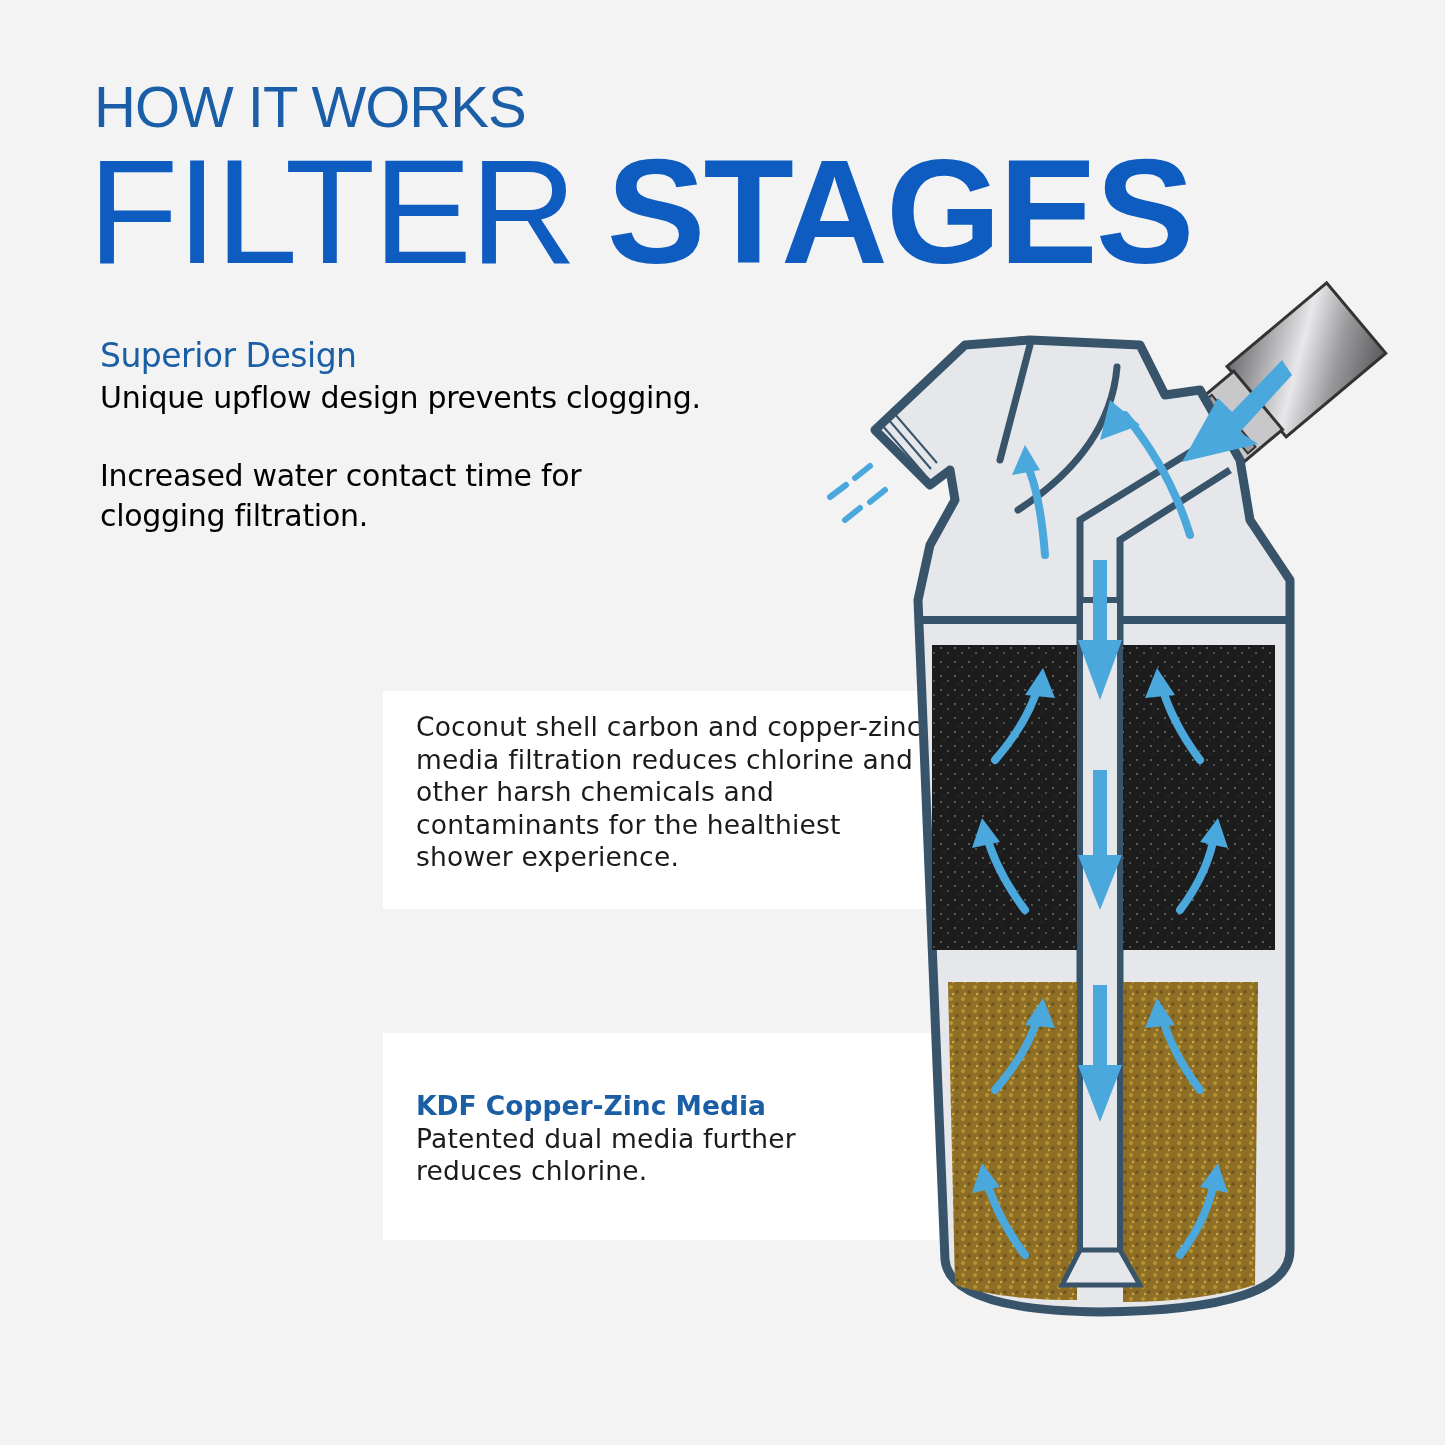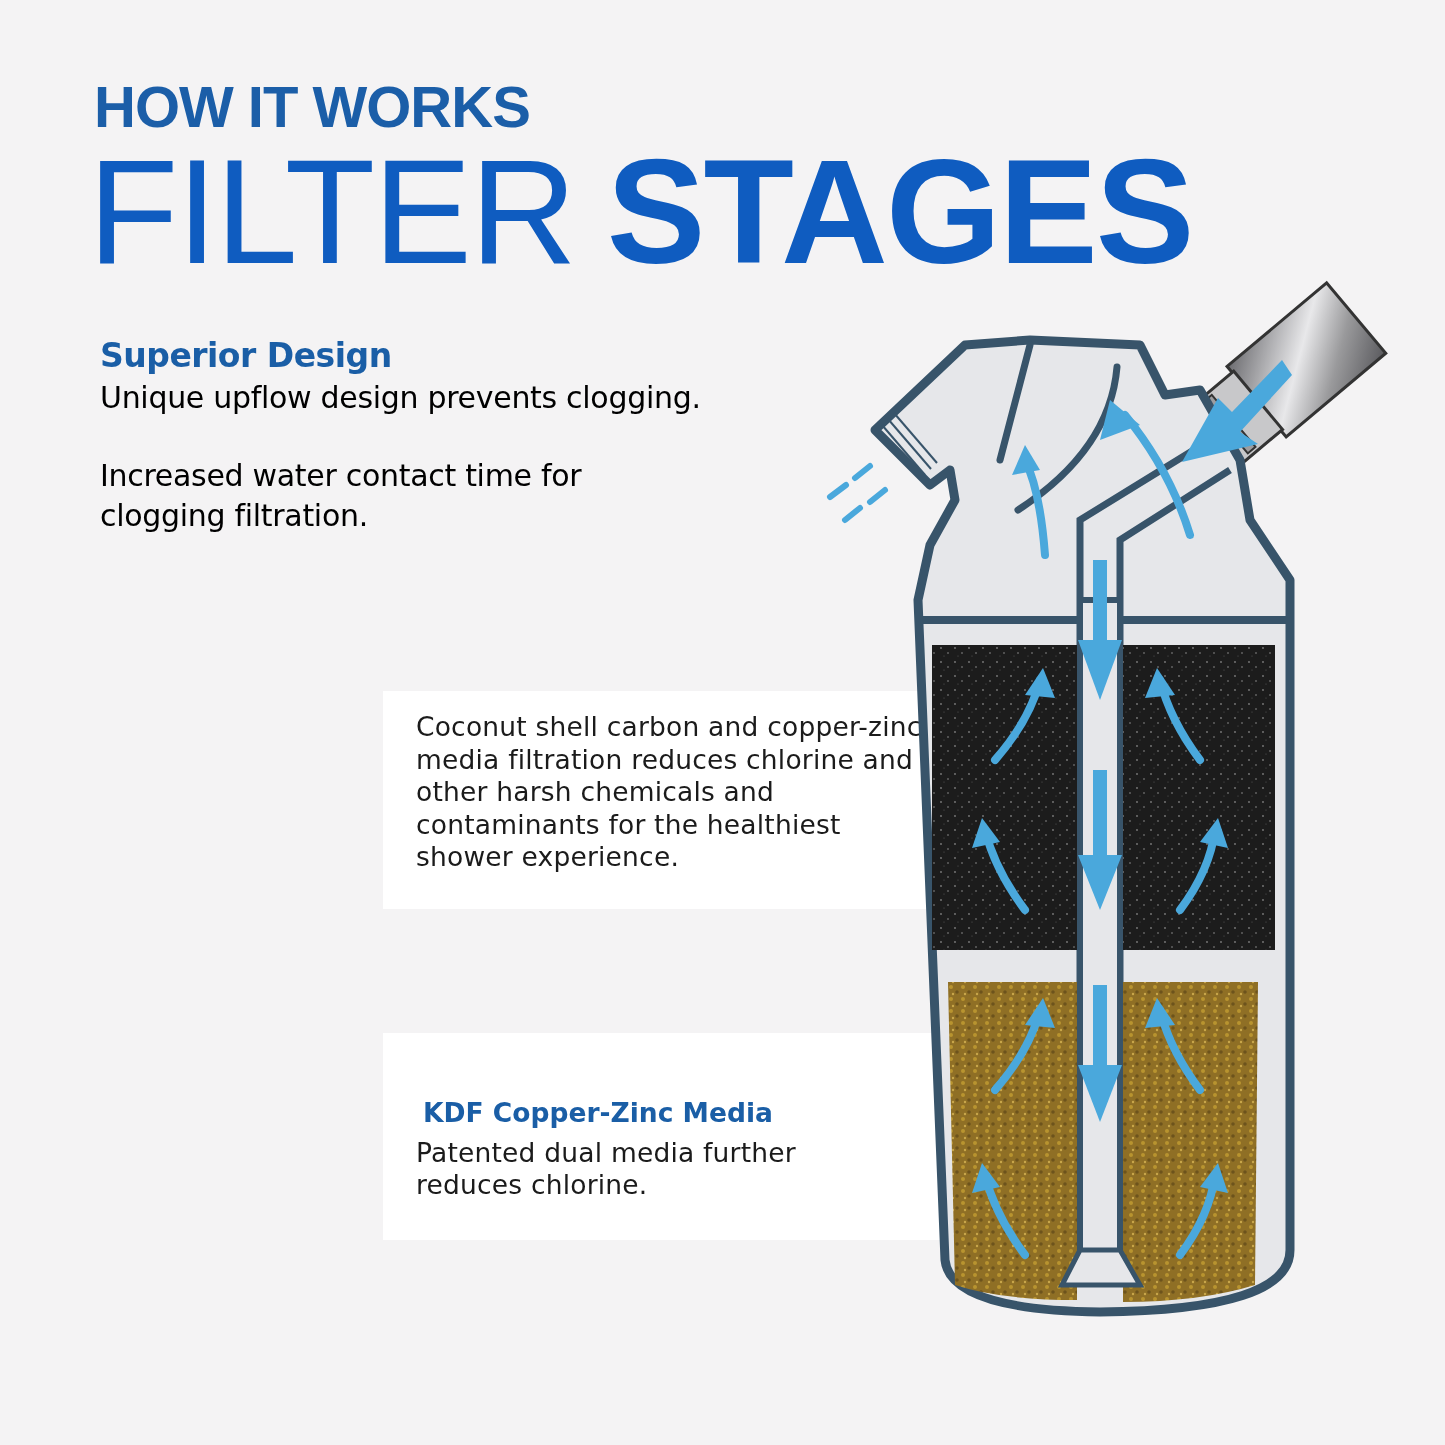--- a/index.html
+++ b/index.html
@@ -5,56 +5,56 @@
   html, body { margin: 0; padding: 0; }
   body {
     width: 1445px; height: 1445px; overflow: hidden;
     background: #f4f3f4;
     font-family: "DejaVu Sans", "Liberation Sans", sans-serif;
     position: relative;
   }
   .kicker {
     position: absolute; left: 94px; top: 78px;
     font-family: "Liberation Sans", sans-serif;
-    font-size: 58px; font-weight: 700; color: #1b5ea8;
+    font-size: 58px; font-weight: 400; color: #1b5ea8;
     letter-spacing: -1px; line-height: 1;
     -webkit-text-stroke: 0px;
   }
   .title {
     position: absolute; left: 88px; top: 138px;
     font-family: "Liberation Sans", sans-serif;
     font-size: 148px; line-height: 1; color: #0f5cc0;
     letter-spacing: -2px; white-space: nowrap;
   }
   .title .light { font-weight: 400; }
   .title .bold { font-weight: 700; margin-left: 32px; }
   .design {
     position: absolute; left: 100px; top: 334px; width: 700px;
   }
   .design h2 {
-    margin: 0; font-size: 33px; font-weight: 700; color: #1a5ea6;
+    margin: 0; font-size: 33px; font-weight: 400; color: #1a5ea6;
     line-height: 44px; letter-spacing: -0.5px;
   }
   .design p {
     margin: 0 0 38px 0; font-size: 30px; color: #000000;
     line-height: 40px; letter-spacing: -0.3px;
   }
   .card {
     position: absolute; left: 383px; background: #ffffff;
   }
   .card1 { top: 691px; width: 560px; height: 218px; }
   .card2 { top: 1033px; width: 580px; height: 207px; }
   .card p {
     margin: 0; font-size: 26.5px; line-height: 32.5px; color: #1b1b1b;
     letter-spacing: 0.2px;
   }
   .card1 .inner { position: absolute; left: 33px; top: 20px; width: 520px; }
   .card2 .inner { position: absolute; left: 33px; top: 57px; width: 520px; }
   .card h3 {
-    margin: 7px; font-size: 26.5px; line-height: 32.5px; font-weight: 700; color: #1a5ea6;
+    margin: 0; font-size: 26.5px; line-height: 32.5px; font-weight: 700; color: #1a5ea6;
   }
   .diagram { position: absolute; left: 0; top: 0; width: 1445px; height: 1445px; pointer-events: none; }
 </style>
 </head>
 <body>
 
 <div class="kicker">HOW IT WORKS</div>
 <div class="title">
   <span class="light">FILTER</span><span class="bold">STAGES</span>
 </div>

